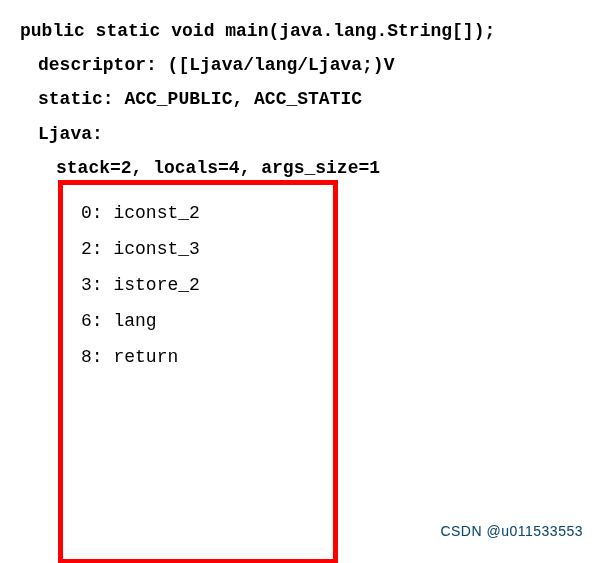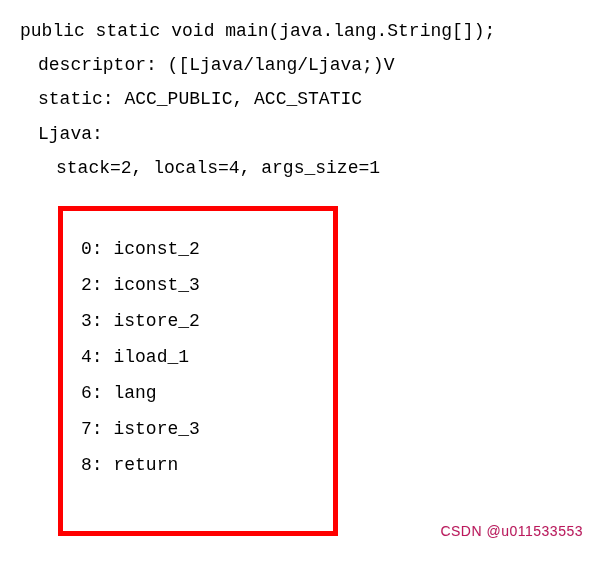--- a/index.html
+++ b/index.html
@@ -14,63 +14,62 @@
       background: #ffffff;
       color: #000000;
       padding: 14px 0 0 20px;
       width: 595px;
       height: 563px;
       position: relative;
       overflow: hidden;
     }
     .line {
       white-space: pre;
+      font-weight: bold;
     }
     .indent-1 {
       padding-left: 18px;
     }
     .indent-2 {
       padding-left: 36px;
     }
     .highlight-box {
       border: 5px solid #ff0000;
       position: absolute;
       left: 58px;
-      top: 206px;
+      top: 180px;
       width: 280px;
-      height: 330px;
-      padding: 20px 0 0 18px;
+      height: 384px;
+      padding: 10px 0 0 18px;
       line-height: 2.0;
     }
     .instruction-row {
       white-space: pre;
     }
     .watermark {
       position: absolute;
       right: 12px;
       bottom: 18px;
       font-family: Arial, sans-serif;
       font-size: 14px;
-      color: #be185d;
+      color: #0c4a6e;
       text-shadow: 0 0 1px #dcdcdc;
       letter-spacing: 0.5px;
     }
   </style>
 </head>
 <body>
 
 <div class="line">public static void main(java.lang.String[]);</div>
 <div class="line indent-1">descriptor: ([Ljava/lang/Ljava;)V</div>
 <div class="line indent-1">static: ACC_PUBLIC, ACC_STATIC</div>
 <div class="line indent-1">Ljava:</div>
 <div class="line indent-2">stack=2, locals=4, args_size=1</div>
 
 <div class="highlight-box">
   <div class="instruction-row"><span>0</span>: <span>iconst_2</span></div>
   <div class="instruction-row"><span>2</span>: <span>iconst_3</span></div>
   <div class="instruction-row"><span>3</span>: <span>istore_2</span></div>
-  <div class="instruction-row"><span>4</span>: <span>iload_1</span></div>
   <div class="instruction-row"><span>6</span>: <span>lang</span></div>
-  <div class="instruction-row"><span>7</span>: <span>istore_3</span></div>
   <div class="instruction-row"><span>8</span>: <span>return</span></div>
 </div>
 
 <div class="watermark">CSDN @u011533553</div>
 
 </body></html>

